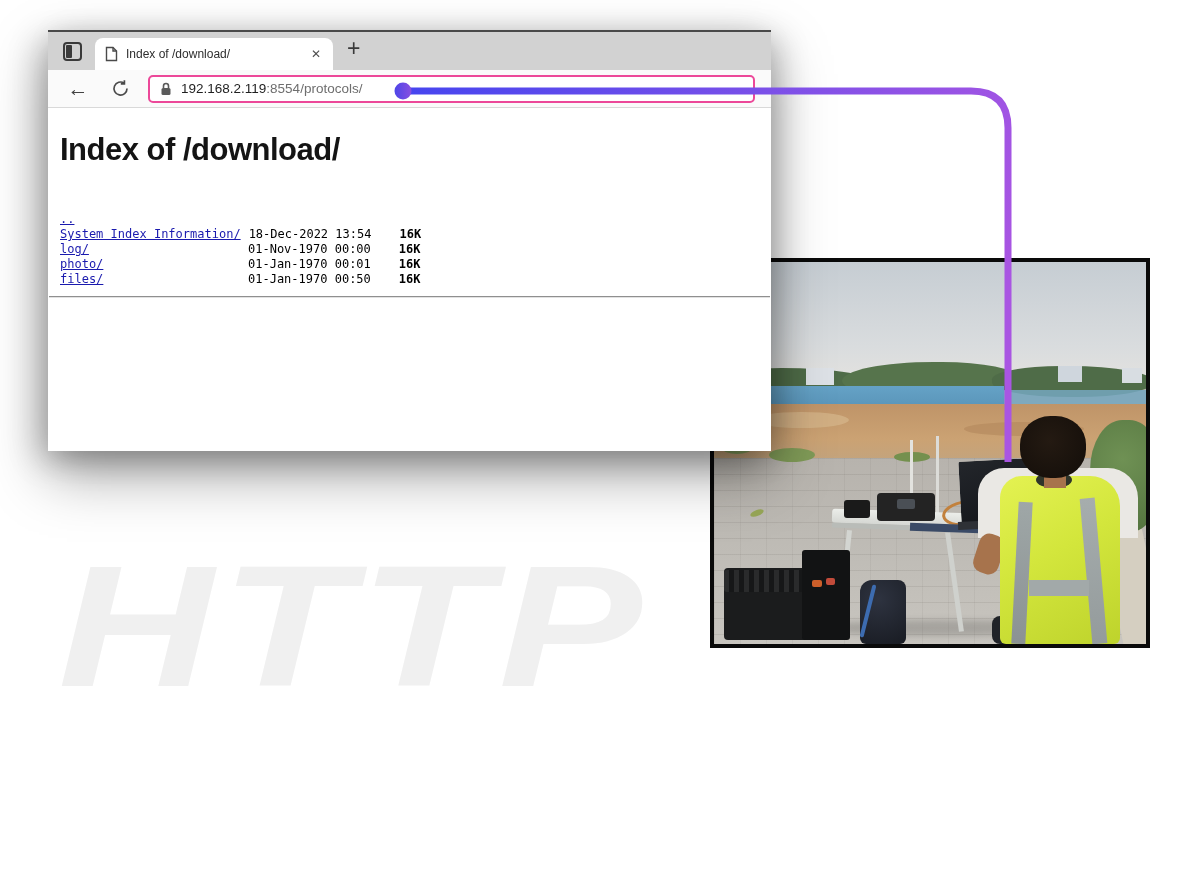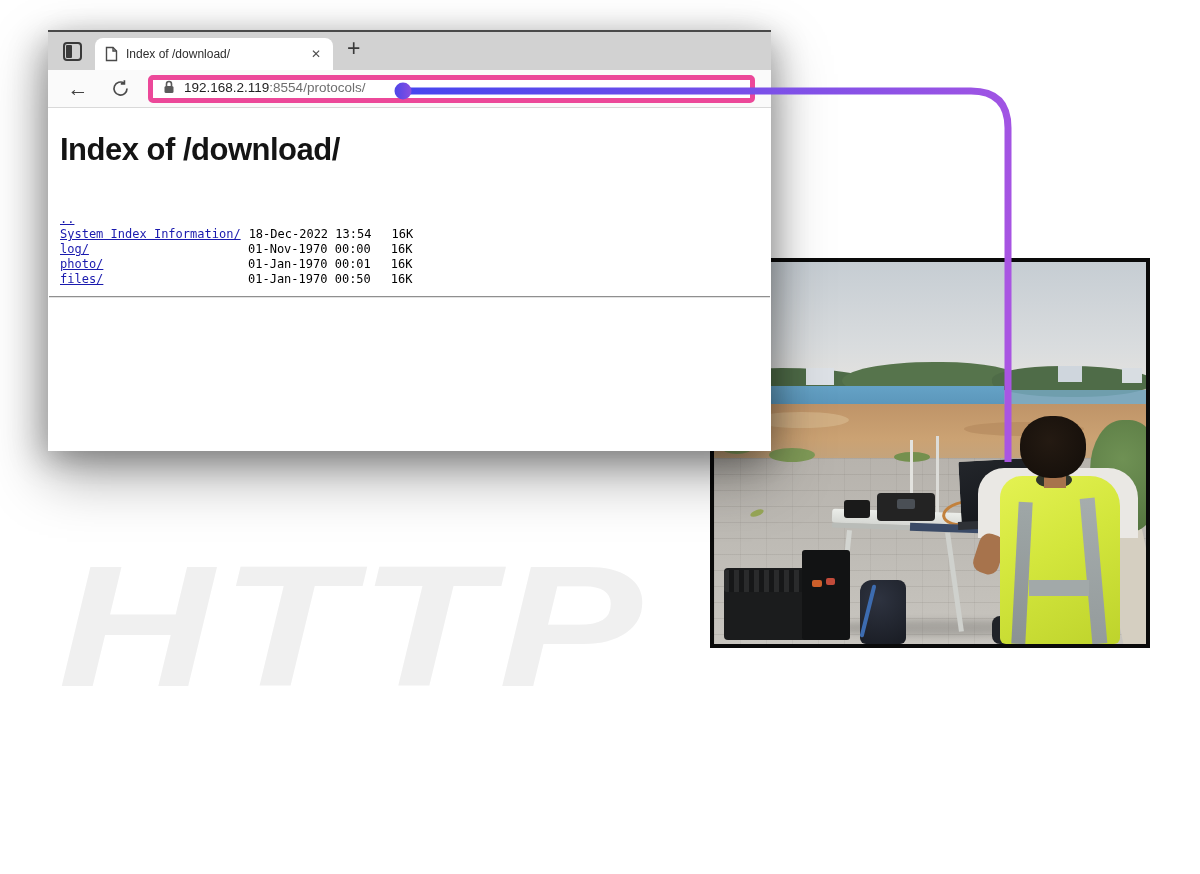--- a/index.html
+++ b/index.html
@@ -85,31 +85,31 @@
   .tabbar{height:38px;background:#d2d2d2;border-top:2px solid #4a4a4a;display:flex;align-items:flex-end;padding-left:15px;box-sizing:content-box;}
   .tabmgmt{position:relative;width:19px;height:19px;border:2px solid #3a3a3a;border-radius:4px;margin:0 0 9px 0;box-sizing:border-box;background:#d2d2d2;}
   .tabmgmt-fill{position:absolute;left:1px;top:1px;width:6px;height:13px;background:#3a3a3a;border-radius:1px;}
   .tab{width:238px;height:32px;background:#fff;border-radius:8px 8px 0 0;margin-left:13px;display:flex;align-items:center;padding:0 10px;box-sizing:border-box;}
   .tab-title{flex:1;font-size:12px;color:#2e2e2e;margin-left:8px;white-space:nowrap;overflow:hidden;}
   .tab-close{font-size:12px;color:#4f4f4f;padding:0 2px;cursor:default;}
   .newtab{font-size:23px;color:#3a3a3a;margin:0 0 10px 14px;line-height:1;font-weight:400;}
   .toolbar{height:37px;background:#fafafa;border-bottom:1px solid #d9d9d9;display:flex;align-items:center;padding:0 8px 0 18px;}
   .nav-back{font-size:21px;color:#424242;width:24px;text-align:center;line-height:1;}
   .nav-refresh{width:24px;margin-left:18px;display:flex;justify-content:center;}
-  .urlbar{flex:1;height:28px;margin:0 8px 0 16px;background:#fff;border:5px solid #ec4899;border-radius:5px;display:flex;align-items:flex-start;padding:0 10px;box-sizing:border-box;}
+  .urlbar{flex:1;height:28px;margin:0 8px 0 16px;background:#fff;border:2px solid #ec4899;border-radius:5px;display:flex;align-items:center;padding:0 10px;box-sizing:border-box;}
   .lock{margin-right:9px;display:flex;}
   .url-host{font-size:13.5px;color:#1f1f1f;}
   .url-rest{font-size:13.5px;color:#6e6e6e;}
   .content{position:relative;height:343px;background:#fff;overflow:hidden;}
   .content h1{margin:24px 0 0 12px;font-size:31px;font-weight:bold;color:#141414;letter-spacing:-.5px;}
   .listing{margin:44px 12px 0 12px;font-family:"DejaVu Sans Mono","Liberation Mono",monospace;font-size:12px;line-height:15px;color:#000;}
   .listing a{color:#1a1aae;text-decoration:underline;}
   .fname{display:inline-block;min-width:180px;}
   .fdate{padding-left:8px;}
-  .fsize{margin-left:20px;}
+  .fsize{margin-left:28px;font-weight:bold;}
   .listing hr{margin:9px -11px 0 -11px;border:none;border-top:1px solid #8f8f8f;border-bottom:1px solid #e2e2e2;}
 
   
   .connector{position:absolute;left:0;top:0;z-index:5;pointer-events:none;}
 </style>
 </head>
 <body>
 
 <div class="canvas">
 

